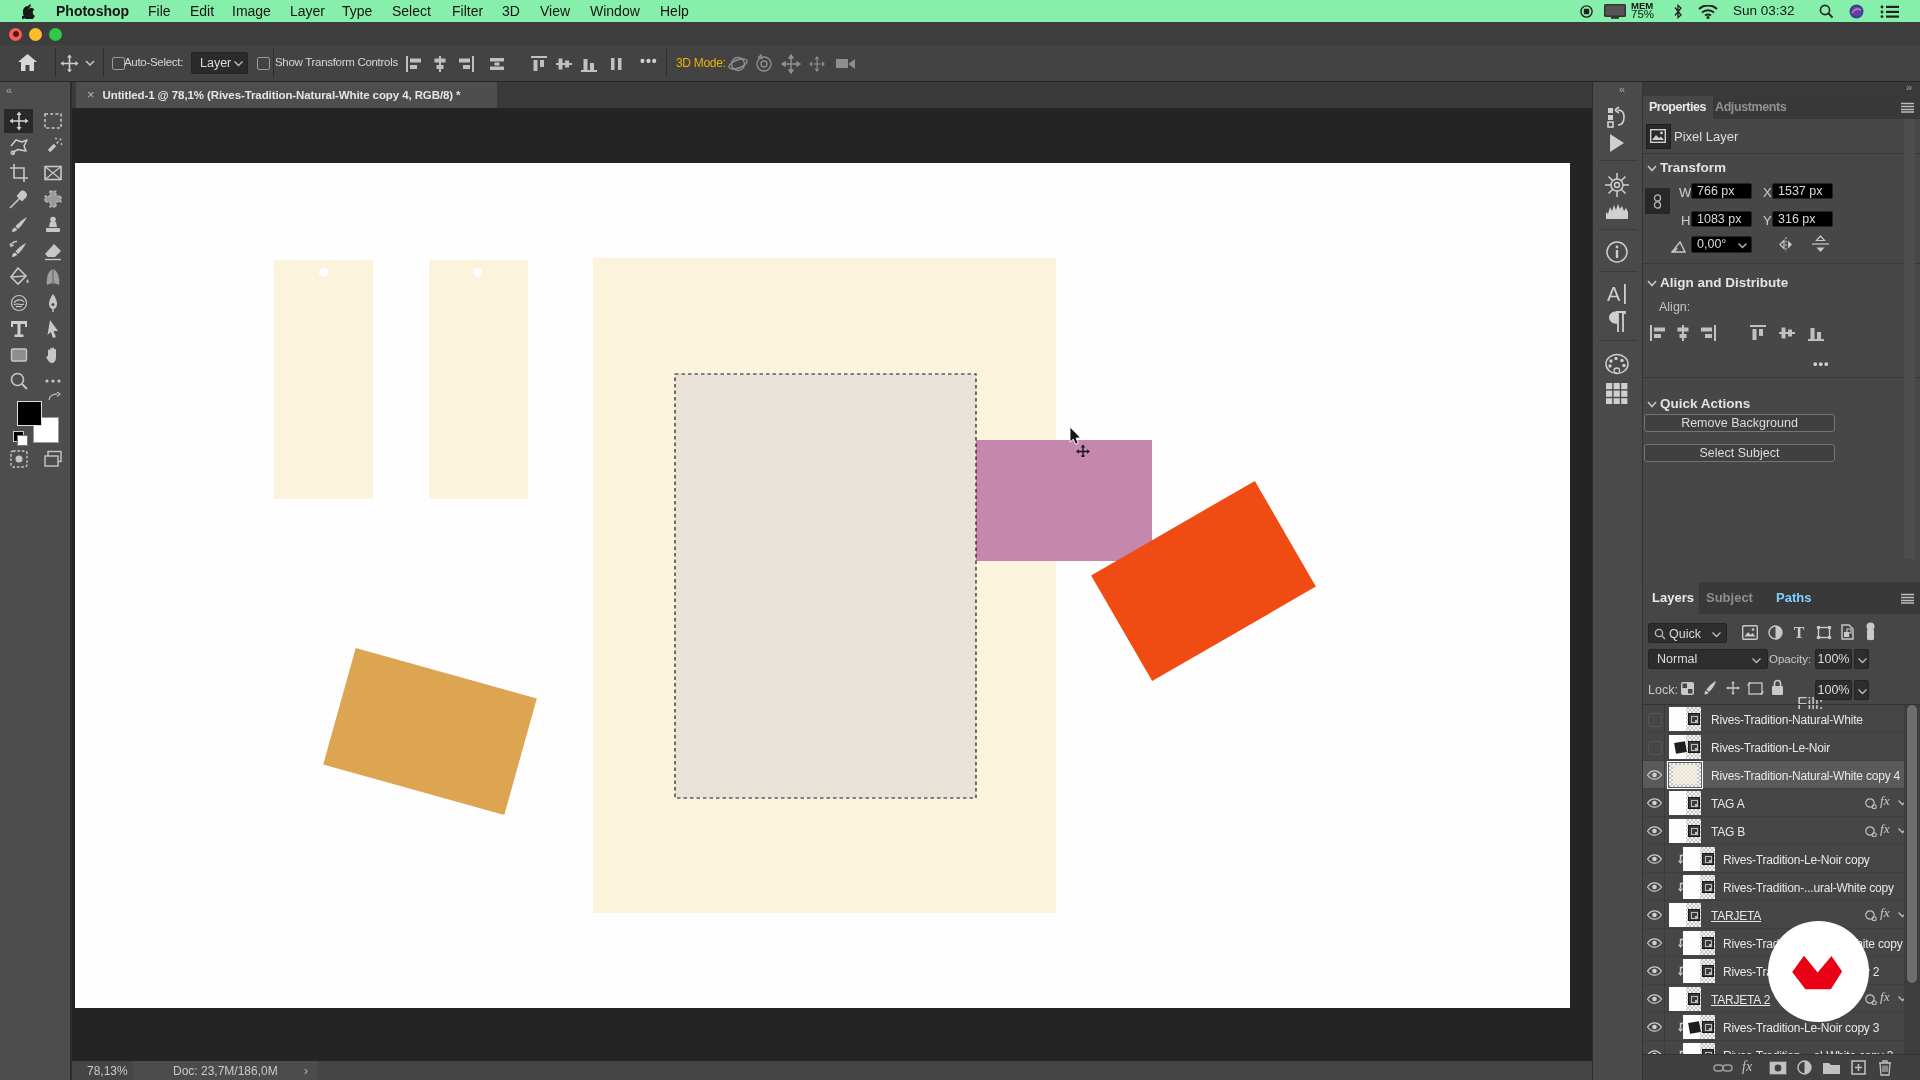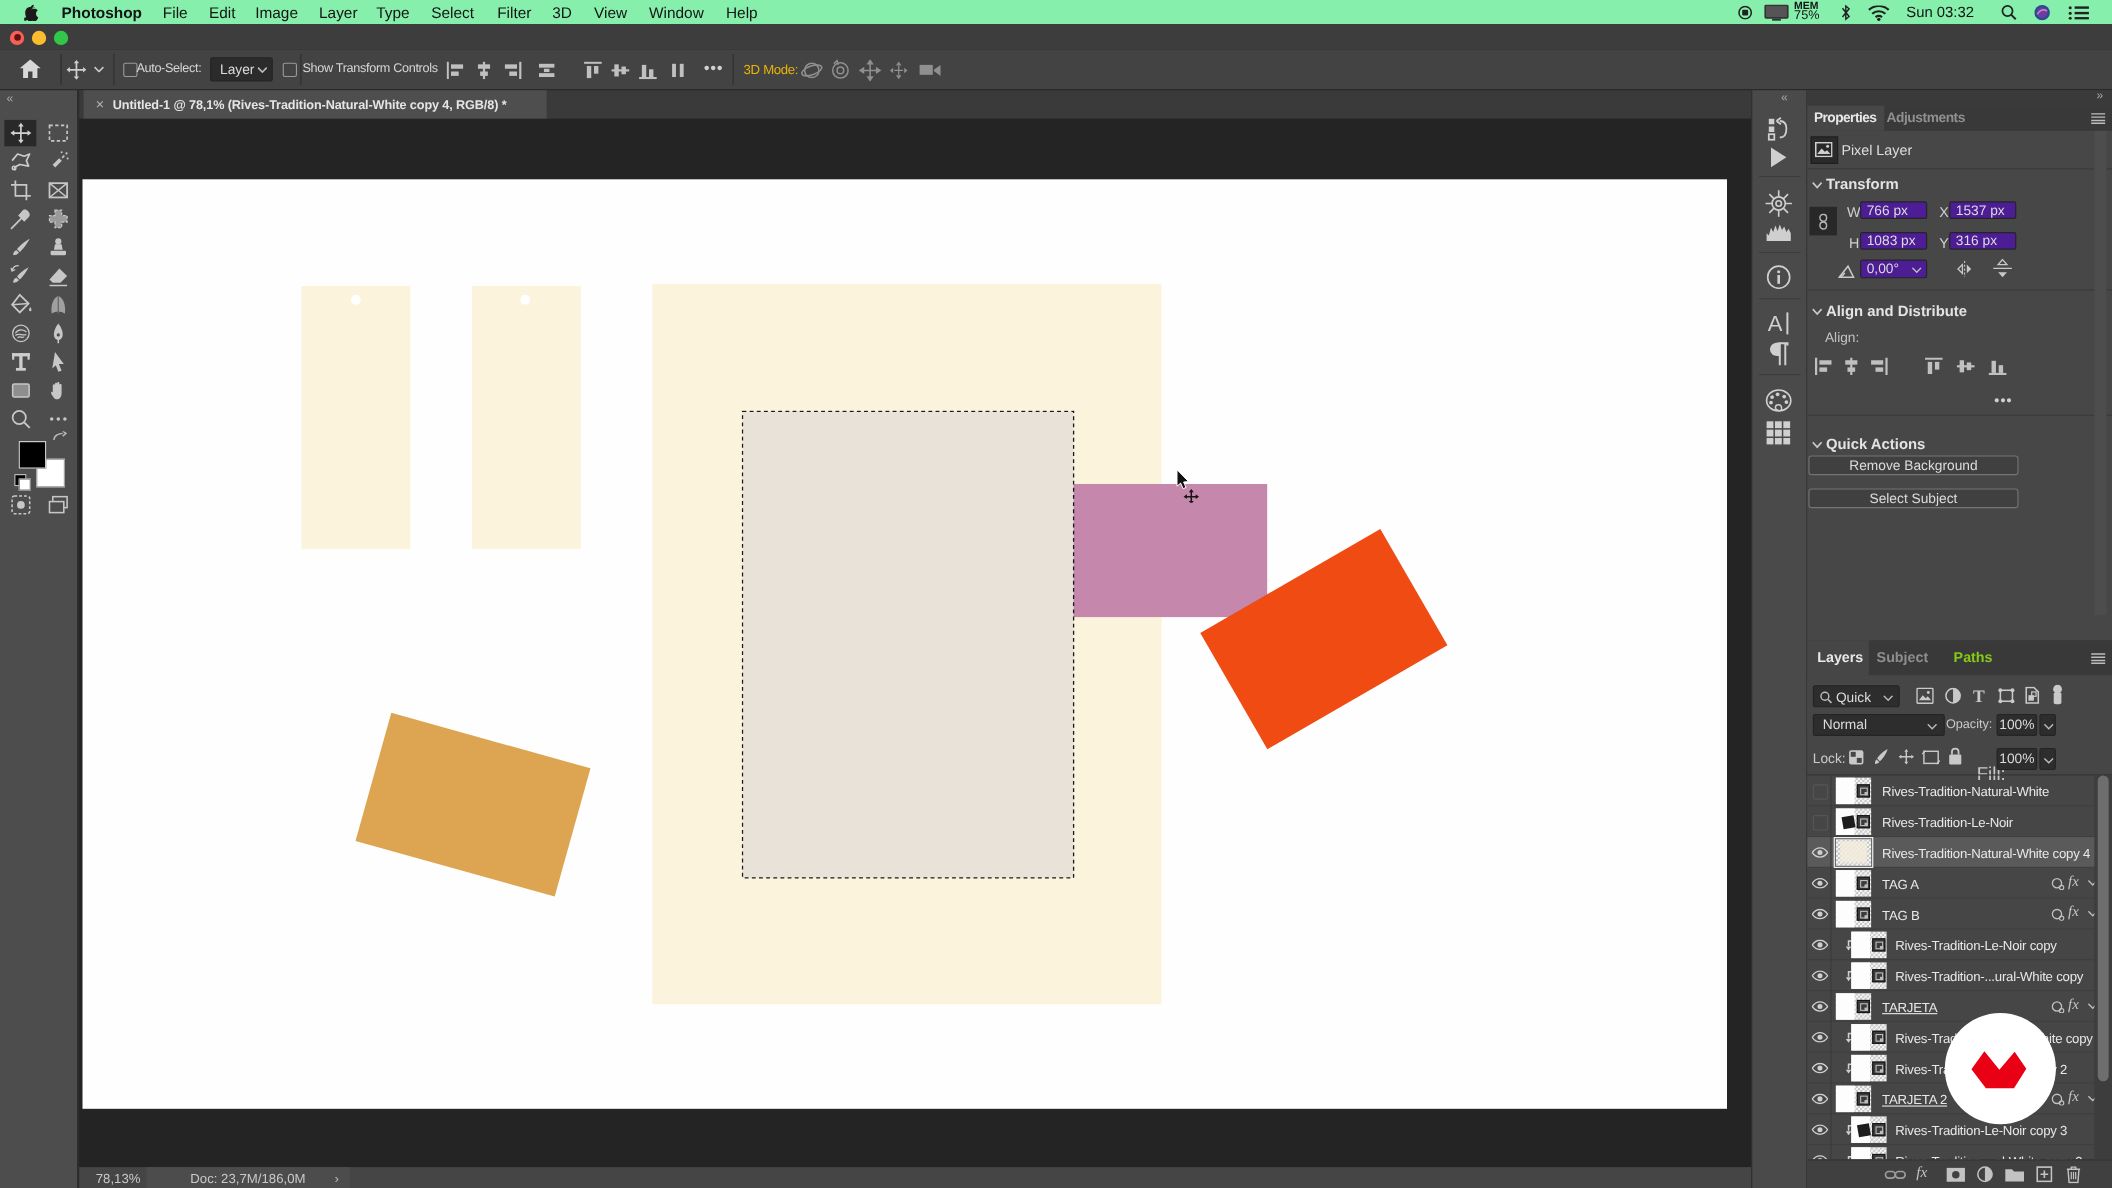--- a/index.html
+++ b/index.html
@@ -18,21 +18,21 @@
   .toolico{position:absolute;width:22px;height:22px;}
   #tabbar{left:72px;top:82px;width:1520px;height:26px;background:#3a3a3a;}
   #tab1{position:absolute;left:4px;top:0;width:421px;height:26px;background:#4e4e4e;color:#e5e5e5;font-size:11.5px;font-weight:bold;line-height:26px;letter-spacing:-0.1px;}
   #canvasarea{left:72px;top:108px;width:1520px;height:953px;background:#242424;overflow:hidden;}
   #doc{position:absolute;left:3px;top:55px;width:1495px;height:845px;background:#fefefe;}
   .cream{position:absolute;background:#fbf3dc;}
   #statusbar{left:72px;top:1061px;width:1520px;height:19px;background:#454545;color:#c9c9c9;font-size:12px;}
   #dockstrip{left:1592px;top:82px;width:51px;height:998px;background:#4a4a4a;border-left:1px solid #2c2c2c;border-right:1px solid #333;box-sizing:border-box;}
   #panels{left:1643px;top:82px;width:277px;height:998px;background:#464646;}
   .ptab{position:absolute;font-size:13px;font-weight:bold;}
-  .field{position:absolute;background:#4c1d95;border:1px solid #242424;border-radius:2px;color:#dcdcdc;font-size:12.5px;box-sizing:border-box;}
+  .field{position:absolute;background:#000000;border:1px solid #242424;border-radius:2px;color:#dcdcdc;font-size:12.5px;box-sizing:border-box;}
   .btn{position:absolute;background:#404040;border:1px solid #747474;border-radius:3px;color:#dcdcdc;font-size:12.5px;text-align:center;box-sizing:border-box;}
   .lrow{position:absolute;left:0;width:277px;height:28px;border-bottom:1px solid #3f3f3f;box-sizing:border-box;}
   .lname{position:absolute;top:8px;font-size:12px;color:#e8e8e8;white-space:nowrap;letter-spacing:-0.2px;}
   .eye{position:absolute;left:4px;top:9px;}
   .thumb{position:absolute;top:2px;width:32px;height:24px;
      background-image:linear-gradient(45deg,#c2c2c2 25%,transparent 25%,transparent 75%,#c2c2c2 75%),linear-gradient(45deg,#c2c2c2 25%,#f6f6f6 25%,#f6f6f6 75%,#c2c2c2 75%);
      background-size:4px 4px;background-position:0 0,2px 2px;}
   .badge{position:absolute;width:12px;height:12px;background:#3a3a3a;border:1px solid #161616;box-sizing:border-box;}
   .badge:after{content:"";position:absolute;left:2px;top:1.5px;width:5px;height:5px;border:1px solid #bdbdbd;}
   .badge:before{content:"";position:absolute;left:5.5px;top:6px;width:3px;height:3px;background:#bdbdbd;}
@@ -558,21 +558,21 @@
     <div class="btn" style="left:1px;top:295px;width:191px;height:18px;line-height:16px;">Remove Background</div>
     <div class="btn" style="left:1px;top:325px;width:191px;height:18px;line-height:16px;">Select Subject</div>
 
     <div class="abs" style="left:261px;top:0px;width:11px;height:440px;background:#4d4d4d;"></div>
   </div>
 
   <div class="abs" style="left:0;top:500px;width:277px;height:32px;background:#393939;" id="layertabs">
     <div class="abs" style="left:0;top:0;width:56px;height:32px;background:#464646;"></div>
     <span class="ptab" style="left:9px;top:8px;color:#e8e8e8;">Layers</span>
     <span class="ptab" style="left:63px;top:8px;color:#8e8e8e;">Subject</span>
-    <span class="ptab" style="left:133px;top:8px;color:#84cc16;">Paths</span>
+    <span class="ptab" style="left:133px;top:8px;color:#7dd3fc;">Paths</span>
     <svg class="abs" style="left:258px;top:11px;" width="13" height="11" viewBox="0 0 13 11">
         <g stroke="#bdbdbd" stroke-width="1.3">
           <path d="M0 1.5 H13 M0 4.5 H13 M0 7.5 H13 M0 10 H13"></path>
         </g>
       </svg>
   </div>
   <div class="abs" id="layerbody" style="left:0;top:532px;width:277px;height:466px;background:#464646;">
 
     <div class="field" style="left:5px;top:9px;width:79px;height:20px;background:#2d2d2d;">
       <svg class="abs" style="left:5px;top:4px;" width="12" height="12" viewBox="0 0 12 12">

